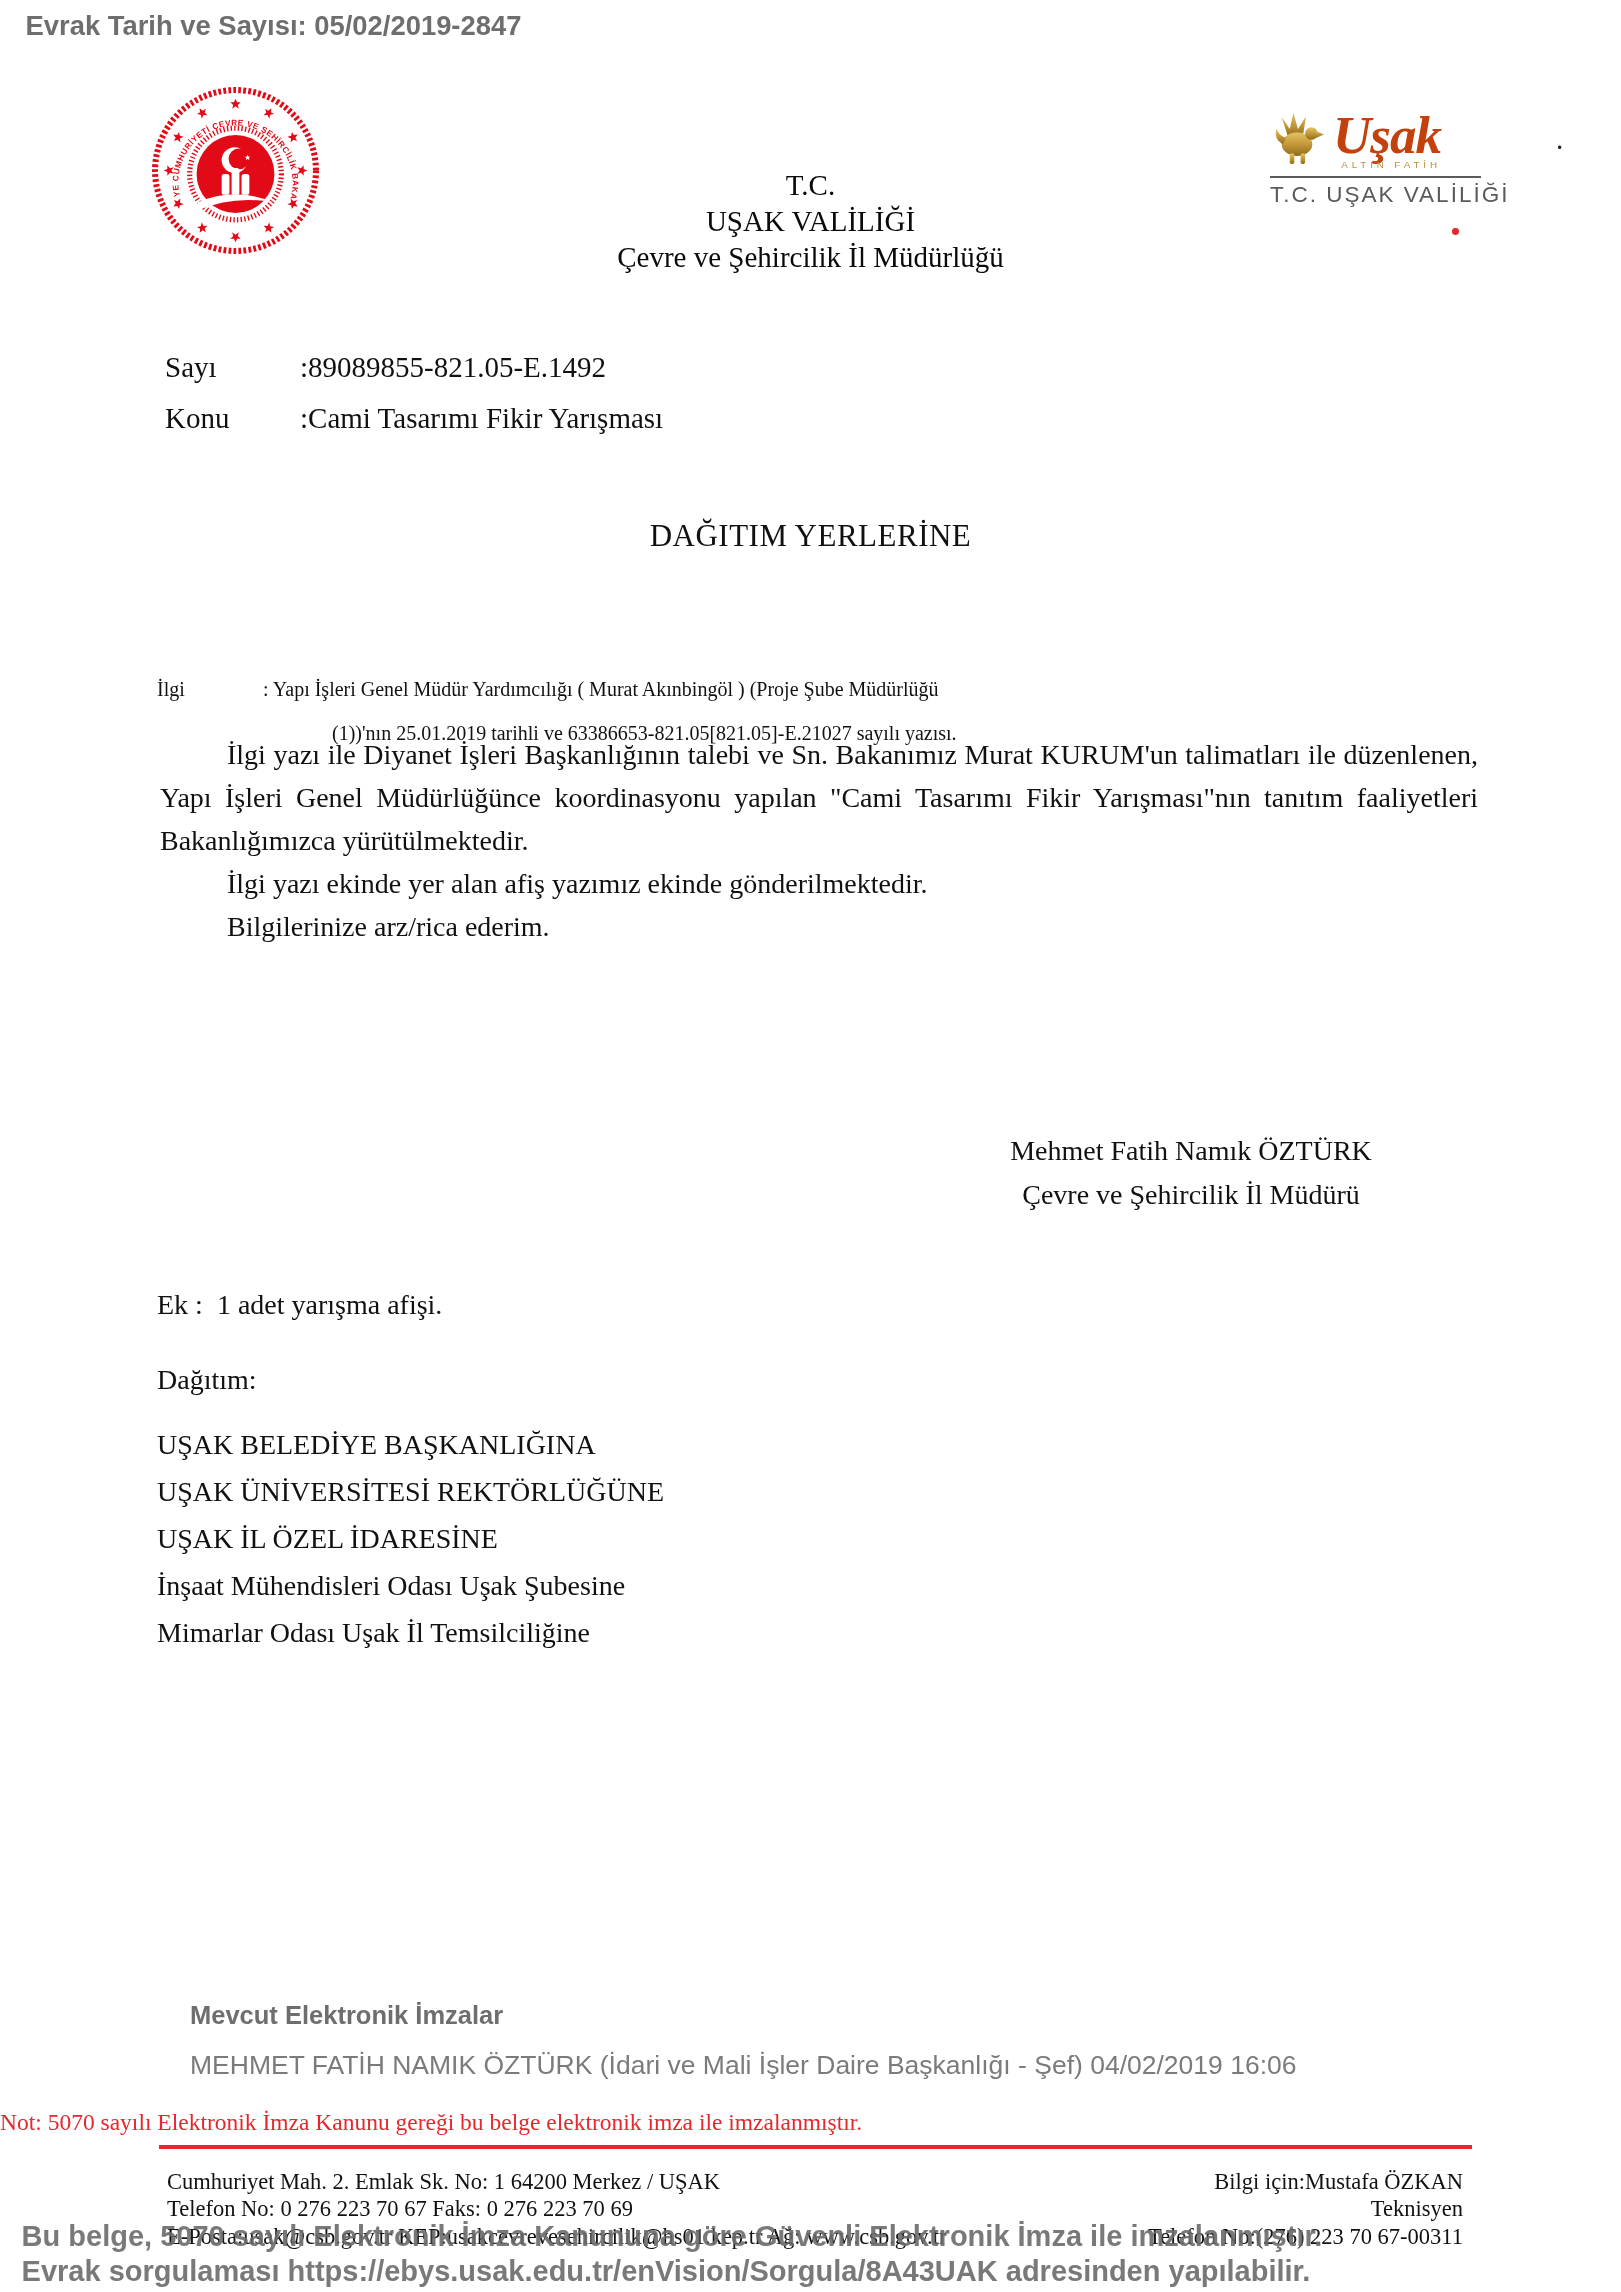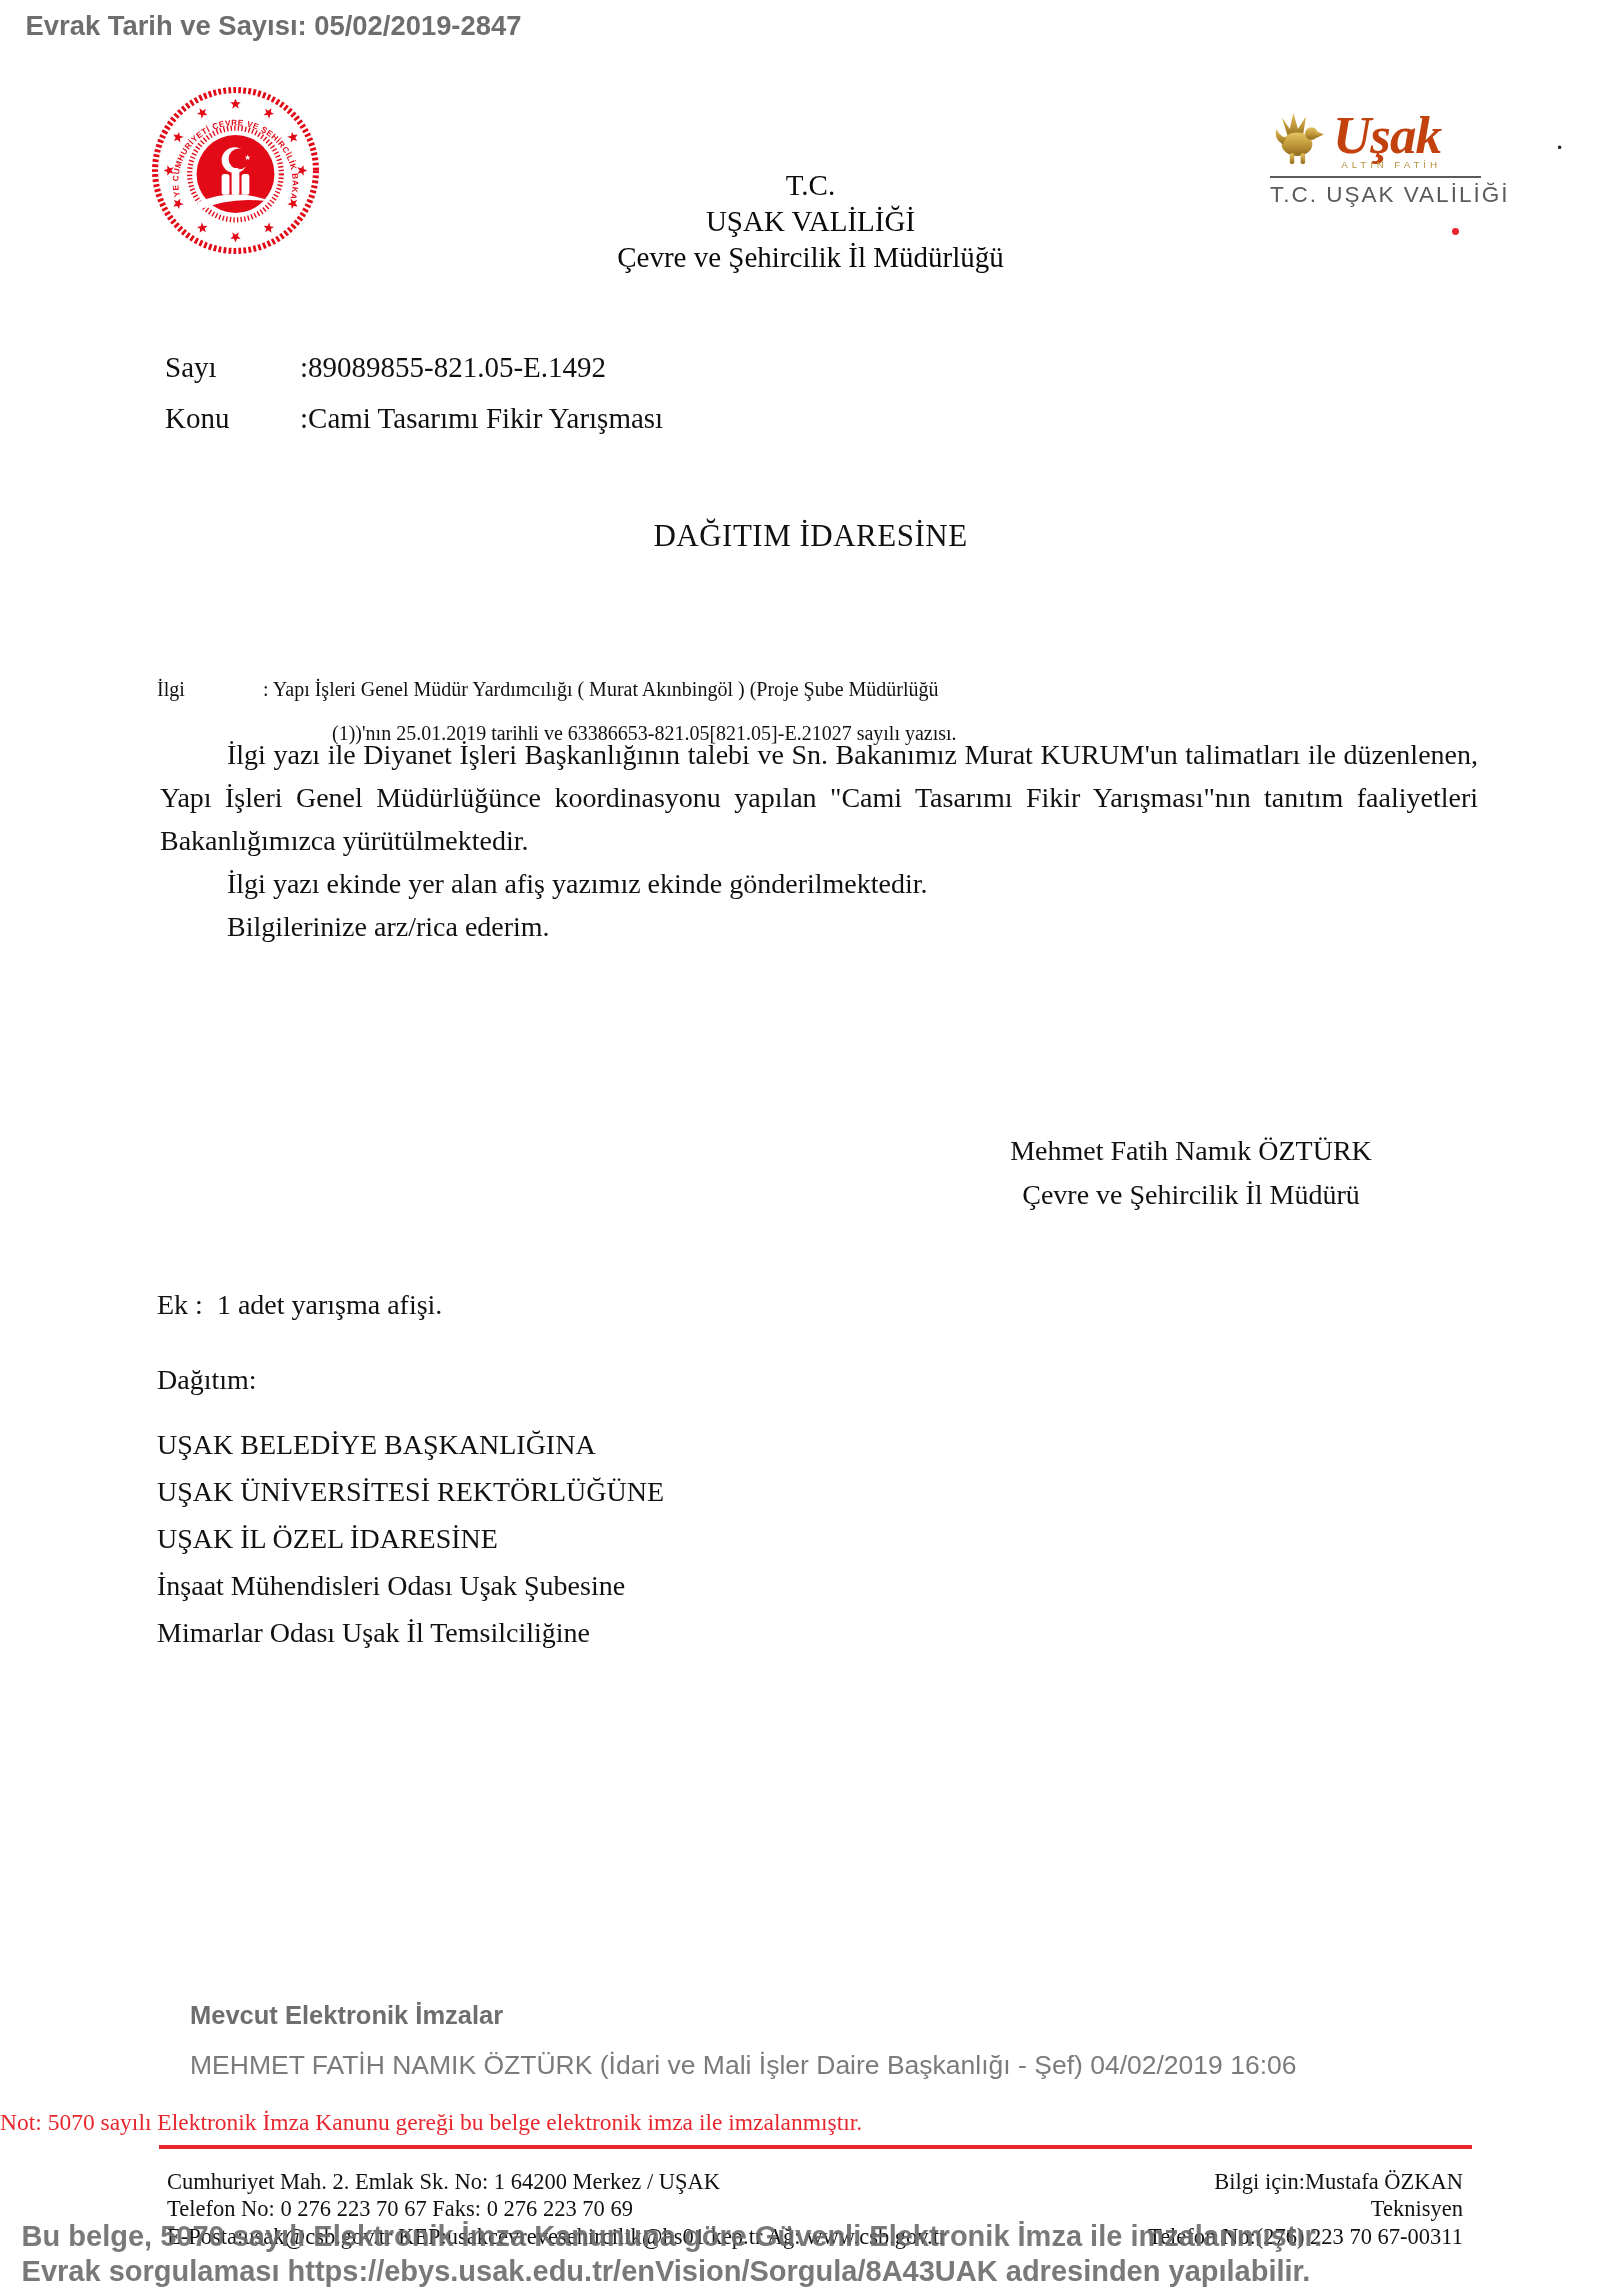--- a/index.html
+++ b/index.html
@@ -150,21 +150,21 @@
     <div class="meta-row">
       <span class="meta-label">Sayı</span>
       <span>:89089855-821.05-E.1492</span>
     </div>
     <div class="meta-row">
       <span class="meta-label">Konu</span>
       <span>:Cami Tasarımı Fikir Yarışması</span>
     </div>
   </div>
 
-  <div class="abs recipient">DAĞITIM İDARESİNE</div>
+  <div class="abs recipient">DAĞITIM YERLERİNE</div>
 
   <div class="abs ilgi">
     <span class="ilgi-label">İlgi</span>
     <span>
       <div>: Yapı İşleri Genel Müdür Yardımcılığı ( Murat Akınbingöl ) (Proje Şube Müdürlüğü</div>
       <div class="ilgi-line2">(1))'nın 25.01.2019 tarihli ve 63386653-821.05[821.05]-E.21027 sayılı yazısı.</div>
     </span>
   </div>
 
   <div class="abs bodytext">

